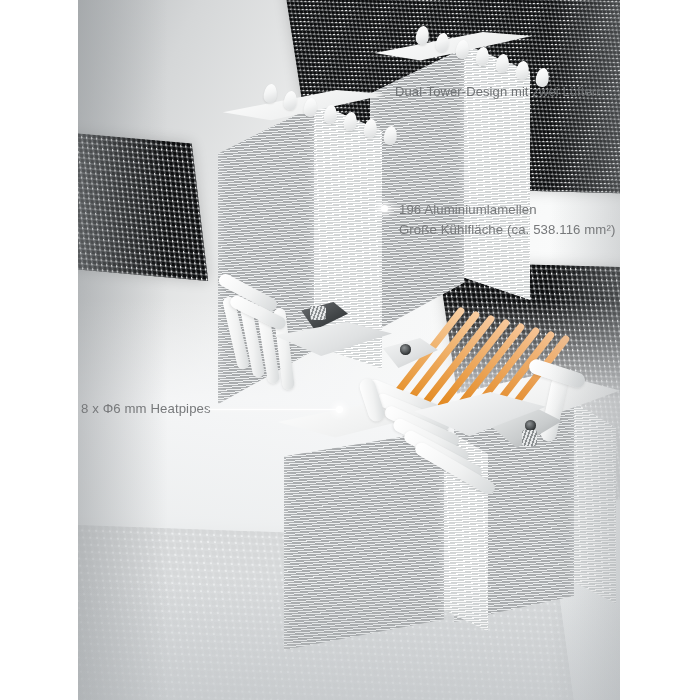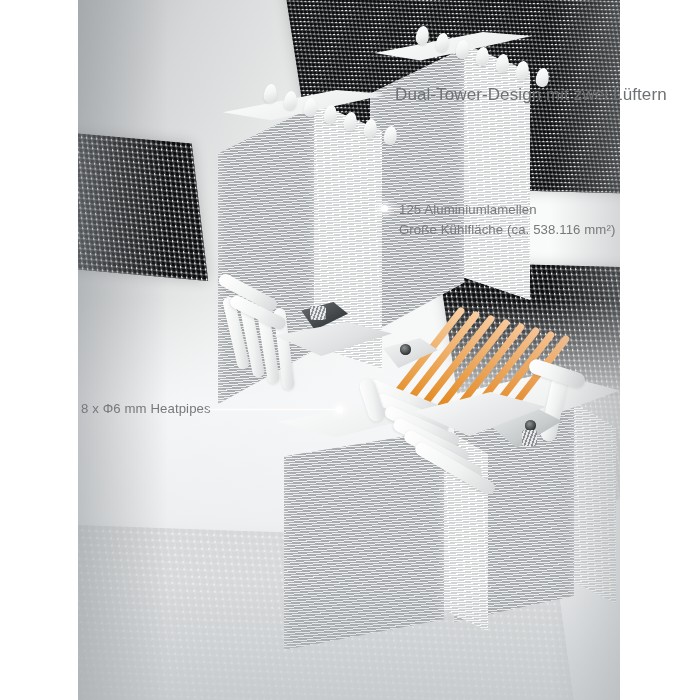--- a/index.html
+++ b/index.html
@@ -134,21 +134,21 @@
   
   .anno{position:absolute;color:#848789;letter-spacing:.1px;}
   .anno .line{display:block;white-space:nowrap;}
 
   #tdp-block{left:395px;top:78px;}
   #tdp-title{
     font-size:35px;font-weight:bold;color:#2c2f31;
     letter-spacing:.3px;line-height:1;
   }
   #tdp-sub{
-    margin-top:6px;font-size:17px;color:#6f7274;line-height:1.25;
+    margin-top:6px;font-size:13px;color:#6f7274;line-height:1.25;
   }
 
   #anno-fins{left:399px;top:200px;font-size:13.2px;line-height:1.55;color:#77797b;}
   #anno-heatpipes{left:81px;top:399px;font-size:13.2px;line-height:1.55;color:#77797b;}
 
   .leader{position:absolute;height:1px;background:rgba(255,255,255,.92);
     box-shadow:0 0 3px rgba(255,255,255,.9);}
   .dot{
     position:absolute;width:7px;height:7px;border-radius:50%;
     background:#ffffff;
@@ -285,21 +285,21 @@
   <div class="white-margin" id="margin-left"></div>
   <div class="white-margin" id="margin-right"></div>
 
   <div class="anno" id="tdp-block">
     <div id="tdp-sub">Dual-Tower-Design mit zwei Lüftern</div>
   </div>
 
   <div class="dot" style="left:381px;top:205px;"></div>
   <div class="leader" style="left:386px;top:208px;width:14px;"></div>
   <div class="anno" id="anno-fins">
-    <span class="line">125 Aluminiumlamellen</span>
+    <span class="line">196 Aluminiumlamellen</span>
     <span class="line">Große Kühlfläche (ca. 538.116 mm²)</span>
   </div>
 
   <div class="anno" id="anno-heatpipes">
     <span class="line">8 x Φ6 mm Heatpipes</span>
   </div>
   <div class="leader" style="left:208px;top:409px;width:130px;"></div>
   <div class="dot" style="left:336px;top:406px;"></div>
 
 </div>

